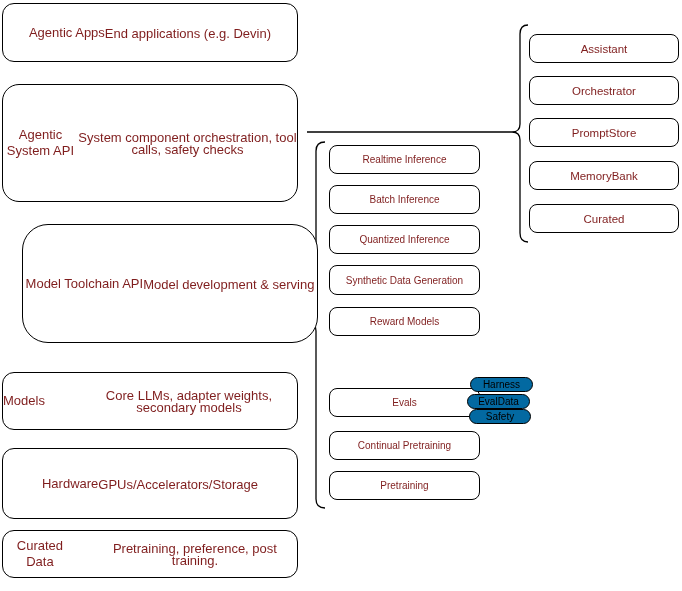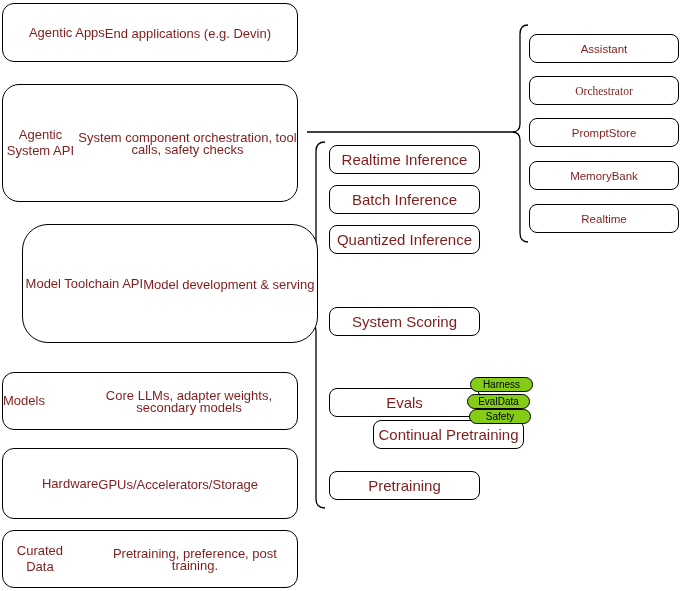--- a/index.html
+++ b/index.html
@@ -33,31 +33,31 @@
     align-items: center;
     justify-content: center;
     text-align: center;
     color: #7f1d1d;
   }
   .lbox { left: 2px; width: 296px; }
   .lbox .ltitle { font-size: 13px; line-height: 16px; }
   .lbox .lsub   { font-size: 13px; line-height: 12px; margin-top: 2px; }
   .mbox {
     left: 329px; width: 151px; height: 29px;
-    border-radius: 8px; font-size: 15px;
+    border-radius: 8px; font-size: 10px;
   }
   .rbox {
     left: 529px; width: 150px; height: 29px;
     border-radius: 8px; font-size: 11.5px;
   }
   .pill {
     position: absolute;
     box-sizing: border-box;
     border: 1.3px solid #000000;
-    background: #84cc16;
+    background: #0369a1;
     border-radius: 8px;
     width: 63px; height: 15px;
     display: flex; align-items: center; justify-content: center;
     font-size: 10px; line-height: 13px;
     z-index: 5;
   }
   .mbox, .rbox { z-index: 2; }
   .lbox { z-index: 2; }
 </style>
 </head>
@@ -89,66 +89,69 @@
   <div class="node lbox" style="top:372px; height:58px; border-radius:12px;gap:36px;">
     <div class="ltitle">Models</div>
     <div class="lsub">Core LLMs, adapter weights, secondary models</div>
   </div>
 
   <div class="node lbox" style="top:448px; height:71px; border-radius:12px;">
     <div class="ltitle">Hardware</div>
     <div class="lsub">GPUs/Accelerators/Storage</div>
   </div>
 
-  <div class="node lbox" style="top:530px; height:58px; border-radius:12px;gap:16px;">
+  <div class="node lbox" style="top:530px; height:48px; border-radius:12px;gap:16px;">
     <div class="ltitle">Curated Data</div>
     <div class="lsub">Pretraining, preference, post training.</div>
   </div>
 
   <div class="node mbox" style="top:145px;">
     <span>Realtime Inference</span>
   </div>
   <div class="node mbox" style="top:185px;">
     <span>Batch Inference</span>
   </div>
   <div class="node mbox" style="top:225px;">
     <span>Quantized Inference</span>
   </div>
+  <div class="node mbox" style="top:265px; height:30px;">
+    <span>Synthetic Data Generation</span>
+  </div>
   <div class="node mbox" style="top:307px;">
-    <span>System Scoring</span>
+    <span>Reward Models</span>
   </div>
   <div class="node mbox" style="top:388px;">
     <span>Evals</span>
   </div>
-  <div class="node mbox" style="top:420px;margin-left:44px;">
+  <div class="node mbox" style="top:431px;">
     <span>Continual Pretraining</span>
   </div>
   <div class="node mbox" style="top:471px;">
     <span>Pretraining</span>
   </div>
 
   <div class="pill" style="left:470px; top:377px;">
     <span>Harness</span>
   </div>
   <div class="pill" style="left:467px; top:394px;">
     <span>EvalData</span>
   </div>
   <div class="pill" style="left:469px; top:409px; width:62px;">
     <span>Safety</span>
   </div>
 
   <div class="node rbox" style="top:34px;">
     <span>Assistant</span>
   </div>
-  <div class="node rbox" style="top:76px;font-family:Liberation Serif, serif;">
+  <div class="node rbox" style="top:76px;">
     <span>Orchestrator</span>
   </div>
   <div class="node rbox" style="top:118px;">
     <span>PromptStore</span>
   </div>
   <div class="node rbox" style="top:161px;">
     <span>MemoryBank</span>
   </div>
   <div class="node rbox" style="top:204px;">
-    <span>Realtime</span>
+    <span>Curated</span>
   </div>
 
 </div>
 
 </body></html>

